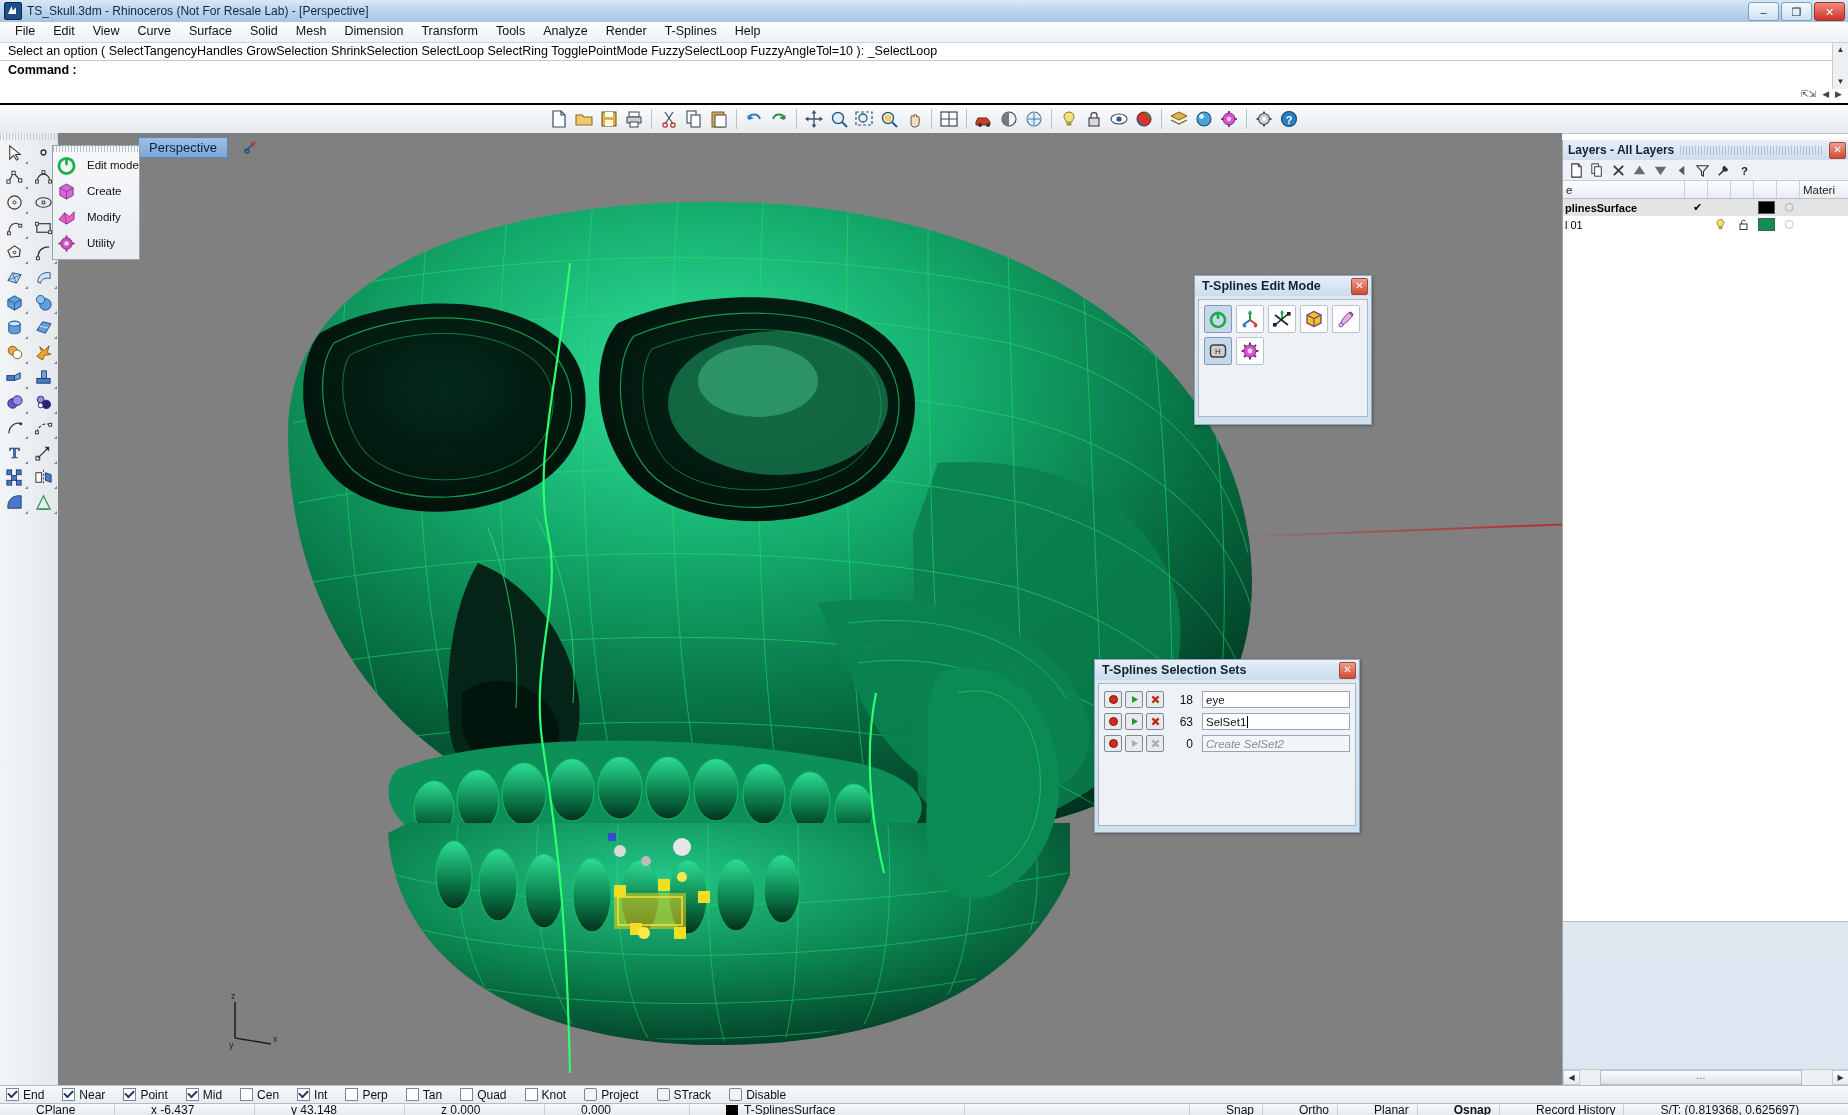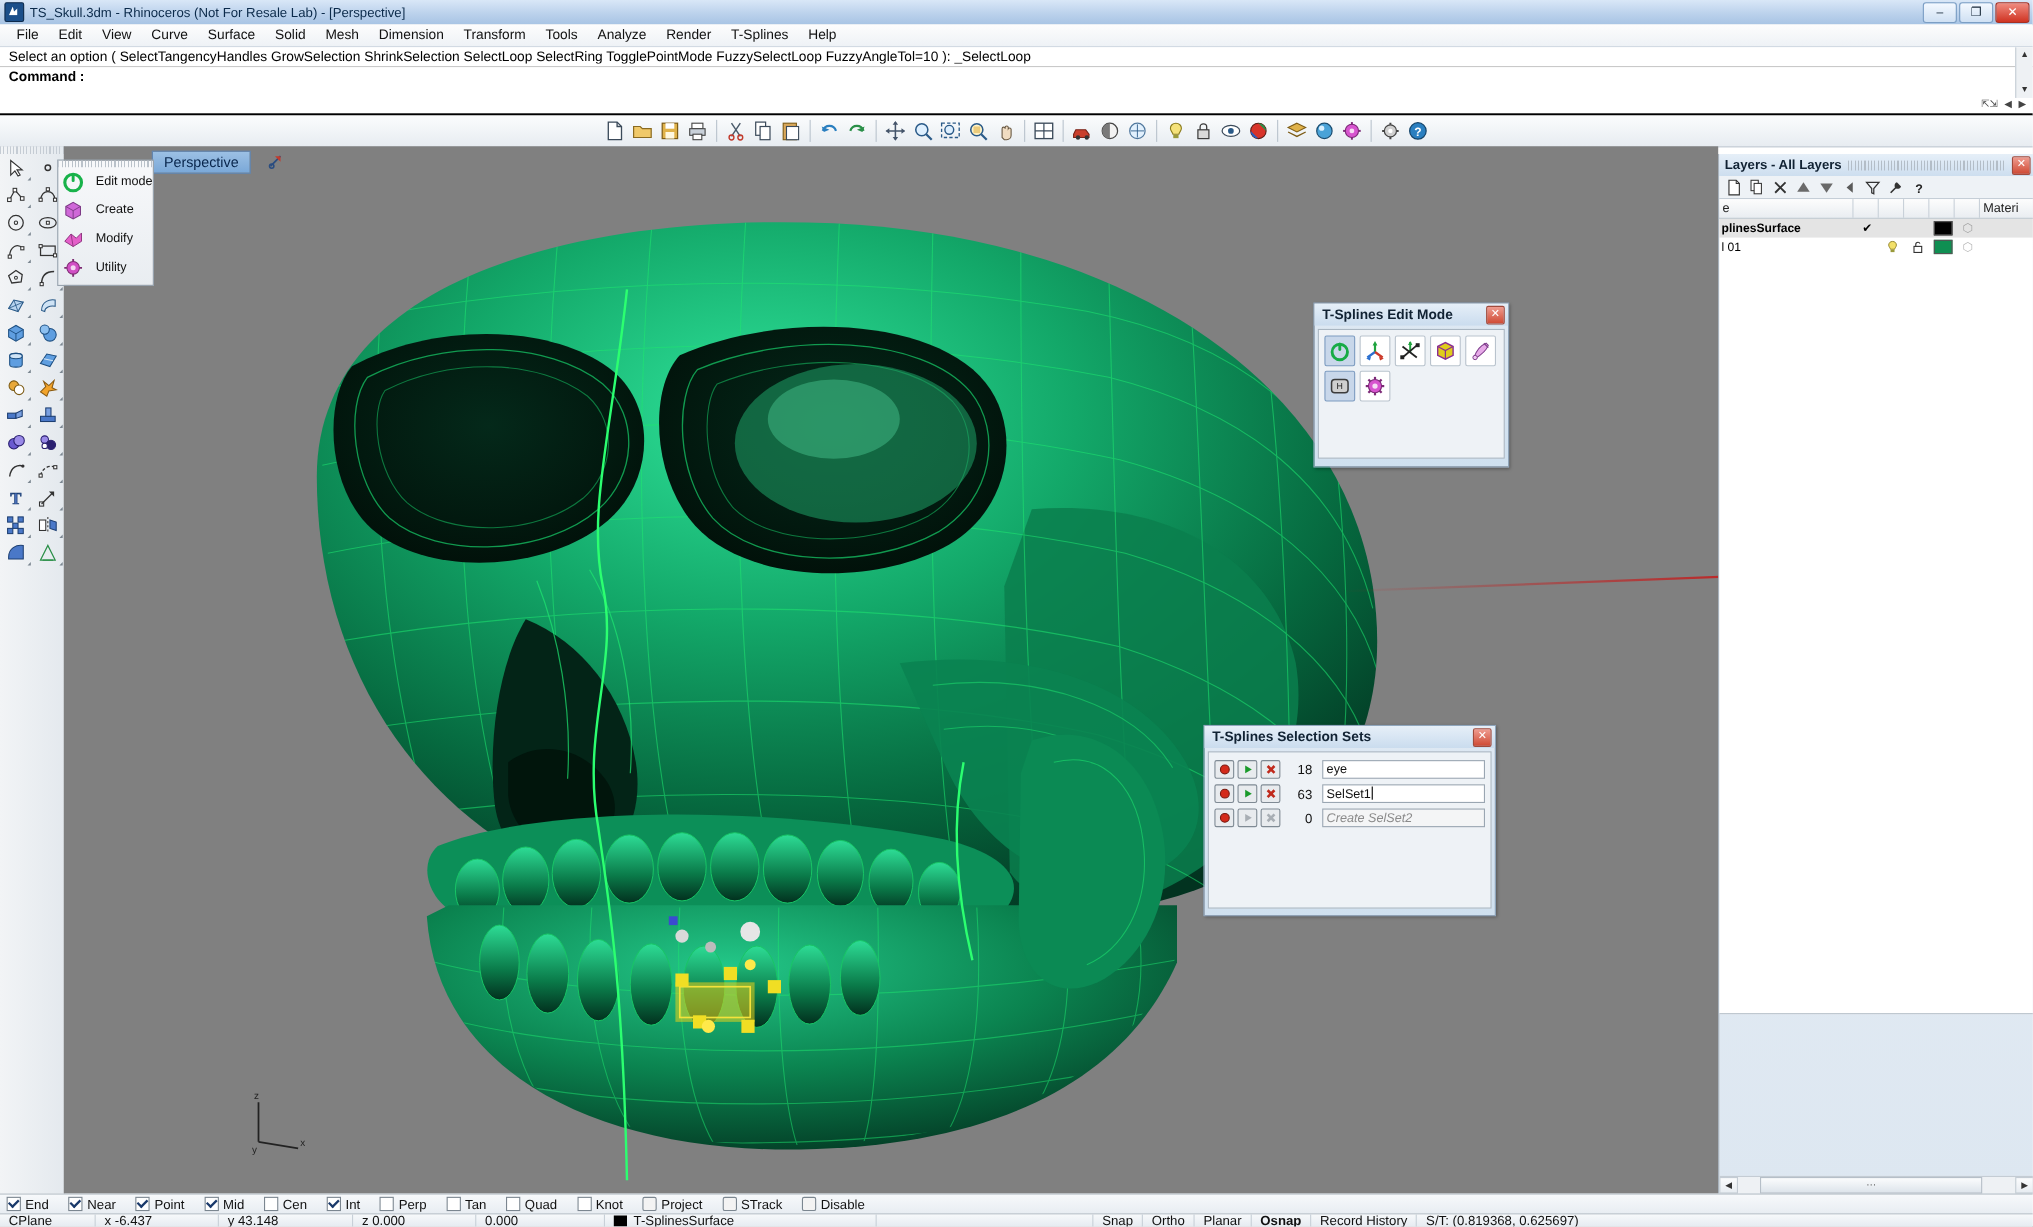--- a/index.html
+++ b/index.html
@@ -147,21 +147,21 @@
   .cb{width:11px;height:11px;border:1px solid #7b8690;background:#fff;position:relative;}
   .cb.on:after{content:"";position:absolute;left:1px;top:1px;width:7px;height:4px;
     border-left:2px solid #1b3a6b;border-bottom:2px solid #1b3a6b;transform:rotate(-45deg);}
   .cb.rd{border-radius:2px;background:#f3f3f3;}
 
   
   .statusbar{position:absolute;left:0;top:1103px;width:1848px;height:12px;
     background:linear-gradient(#f7f9fb,#e4eaf0);border-top:1px solid #b4bdc6;
     display:flex;align-items:center;font-size:12px;color:#111;}
   .sb-cell{padding:0 8px;border-right:1px solid #c8d0d8;height:12px;display:flex;
-    align-items:center;white-space:nowrap;}
+    align-items:center;white-space:nowrap;margin-left:28px;}
   .sb-cell.b{font-weight:bold;}
   .sb-cell.nb{border-right:none;}
 </style>
 </head>
 <body>
 
 <div id="app">
 
   <div class="titlebar">
     <div class="tb-icon"></div>

